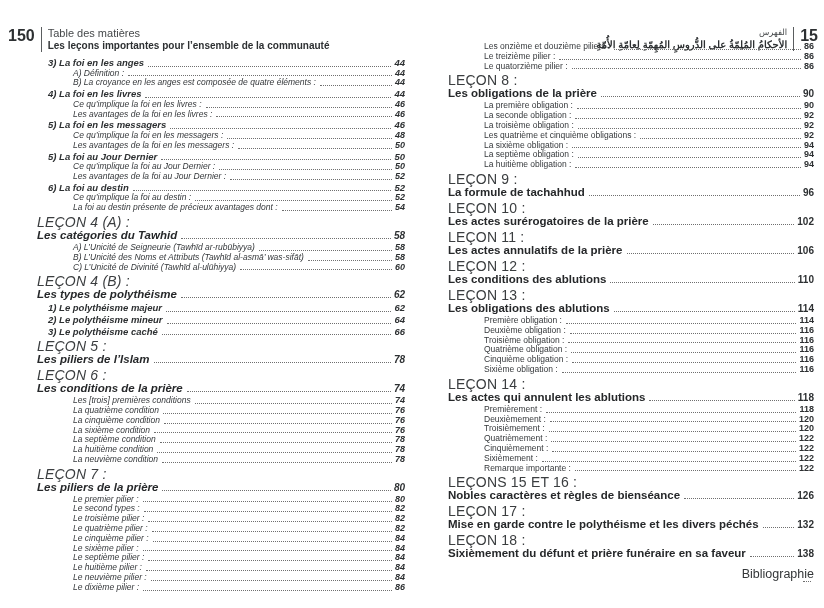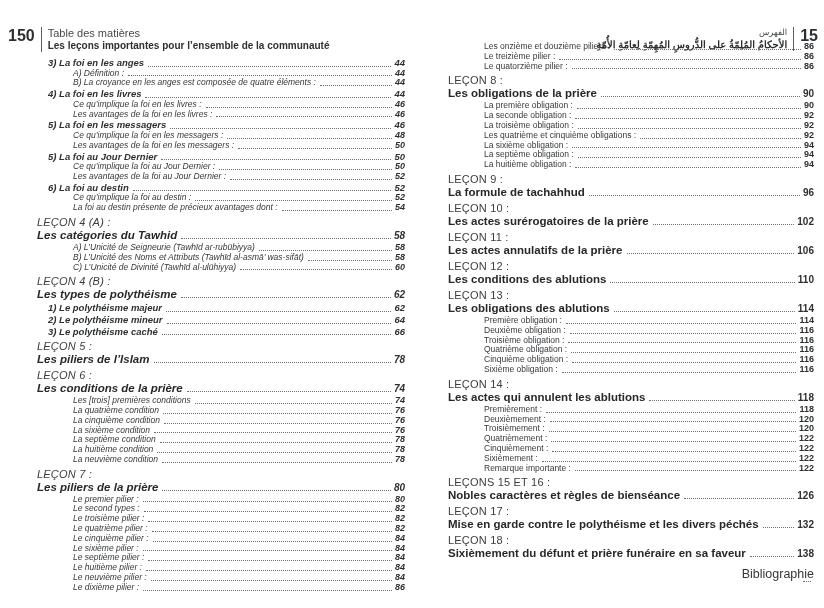--- a/index.html
+++ b/index.html
@@ -97,21 +97,21 @@
   .row.num {
     font-size: 9.5px;
     font-weight: bold;
     line-height: 11.6px;
     padding-left: 11px;
     color: #2d3032;
   }
   .row.num .pg { font-size: 9.5px; }
 
   .row.lesson {
-    font-size: 11px;
+    font-size: 14px;
     line-height: 9.5px;
     margin-top: 5px;
     margin-bottom: 1.5px;
     letter-spacing: 0.2px;
     color: #3a3d3f;
   }
 
   .row.title {
     font-size: 11.5px;
     font-weight: bold;

